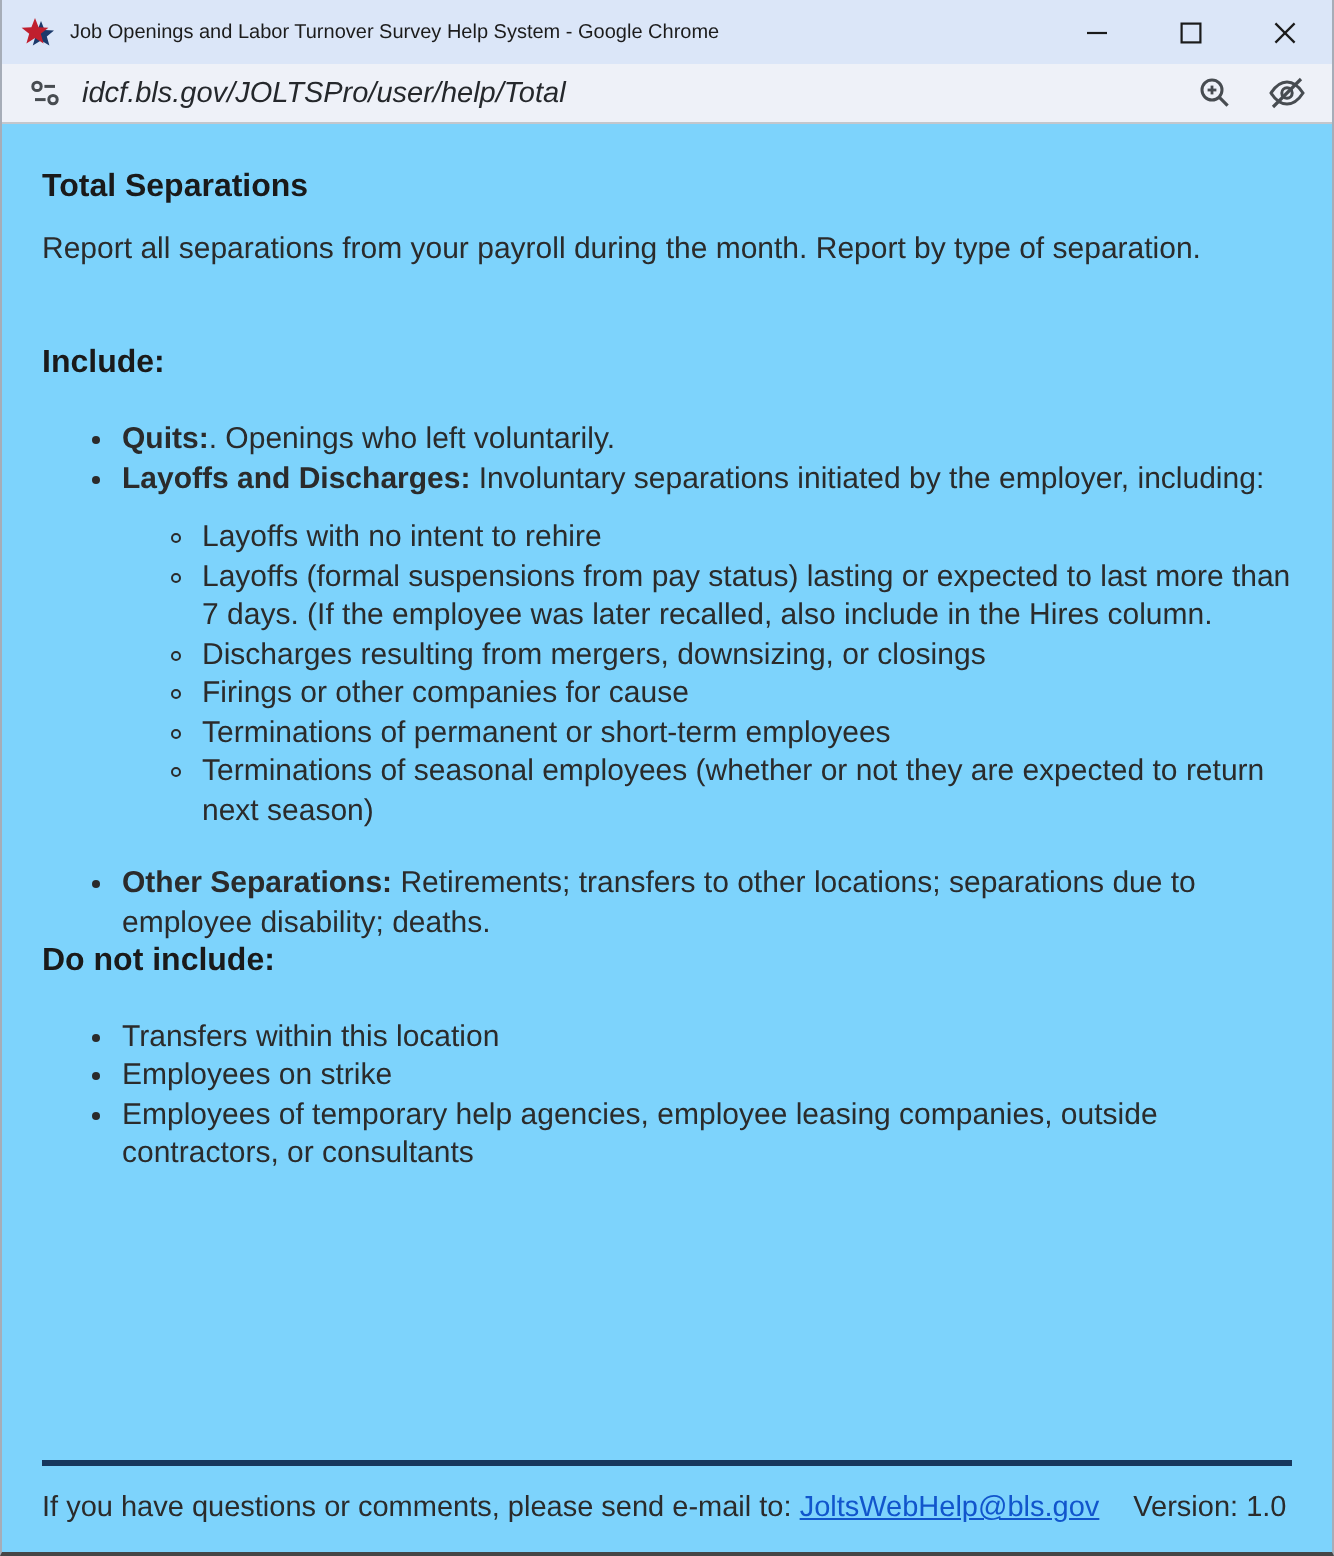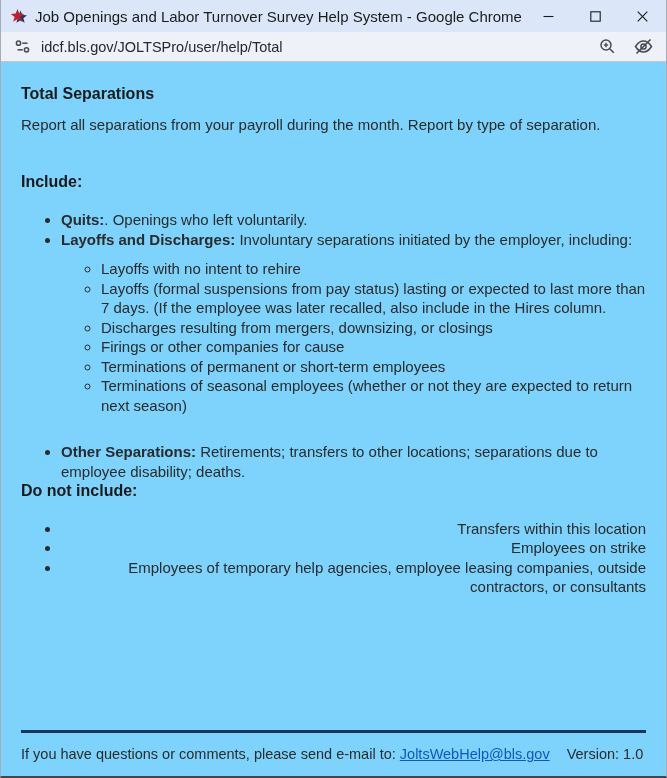--- a/index.html
+++ b/index.html
@@ -21,38 +21,39 @@
   .titlebar {
     flex: none; height: 32px;
     background: #dbe6f8;
     display: flex; align-items: center;
     padding-left: 9px;
   }
   .favicon { width: 17px; height: 17px; flex: none; }
   .titlebar-title {
     flex: 1;
     margin-left: 8px;
-    font-size: 15px;
+    font-size: 10px;
     color: #1c1c1c;
     white-space: nowrap; overflow: hidden;
   }
   .win-controls { display: flex; height: 32px; }
   .win-btn {
     width: 47px; height: 32px;
     display: flex; align-items: center; justify-content: center;
     cursor: default;
   }
   .win-btn svg { display: block; }
   
   .addressbar {
     flex: none; height: 30px;
     background: #eef1f8;
     border-bottom: 1px solid #c3c7cd;
     display: flex; align-items: center;
     padding: 0 12px;
+    font-style: italic;
   }
   .tune-wrap { width: 18px; height: 18px; flex: none; display: flex; align-items: center; justify-content: center; }
   .url-text {
     flex: 1;
     margin-left: 10px;
     font-size: 14.5px;
     color: #25282c;
     white-space: nowrap; overflow: hidden;
   }
   .addr-icon {
@@ -84,28 +85,27 @@
   }
   .section-heading.second { }
   ul.top-list {
     list-style: disc;
     margin: 17px 0 0 0;
     padding-left: 40px;
   }
   ul.top-list > li { margin: 0; }
   ul.sub-list {
     list-style: circle;
-    margin: 10px 0 27px 0;
+    margin: 10px 0 17px 0;
     padding-left: 40px;
   }
   ul.exclude-list {
     list-style: disc;
     margin: 17px 0 0 0;
     padding-left: 40px;
-    text-align: right;
   }
   .term { font-weight: bold; }
   
   .footer { margin-top: auto; }
   .footer-rule {
     height: 3px; background: #17375d;
     margin: 0 0 12px 0;
   }
   .footer-line { font-size: 14.5px; color: #2b2b2b; }
   .email-link { color: #1155cc; text-decoration: underline; cursor: pointer; }

